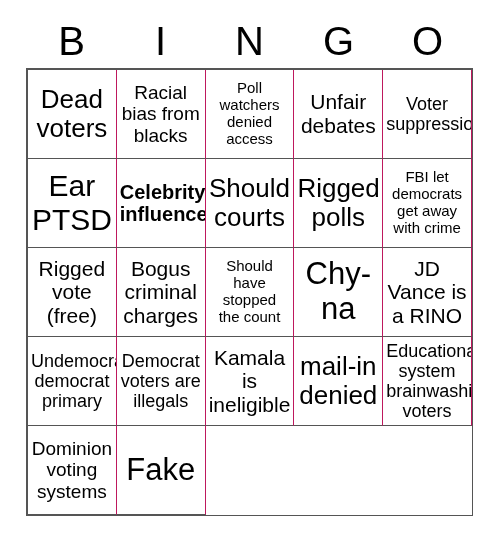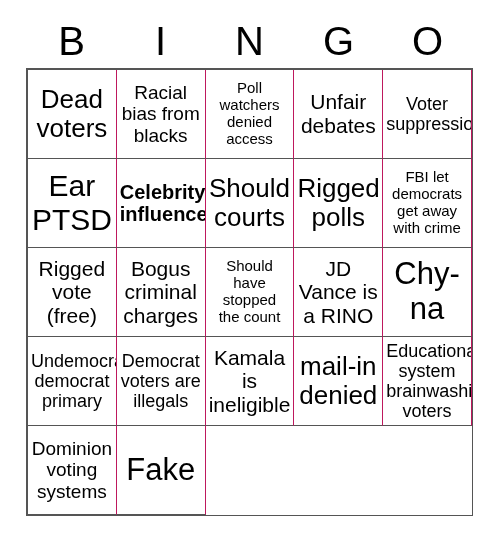--- a/index.html
+++ b/index.html
@@ -146,27 +146,27 @@
 criminal
 charges</span>
       </div>
       <div class="cell">
         <span class="cell-text fs-sm">Should
 have
 stopped
 the count</span>
       </div>
       <div class="cell">
+        <span class="cell-text fs-xl">Chy-
+na</span>
+      </div>
+      <div class="cell">
         <span class="cell-text fs-md">JD
 Vance is
 a RINO</span>
-      </div>
-      <div class="cell">
-        <span class="cell-text fs-xl">Chy-
-na</span>
       </div>
       <div class="cell">
         <span class="cell-text fs-xs">Undemocratic
 democrat
 primary</span>
       </div>
       <div class="cell">
         <span class="cell-text fs-md" style="font-size: 18px;">Democrat
 voters are
 illegals</span>

